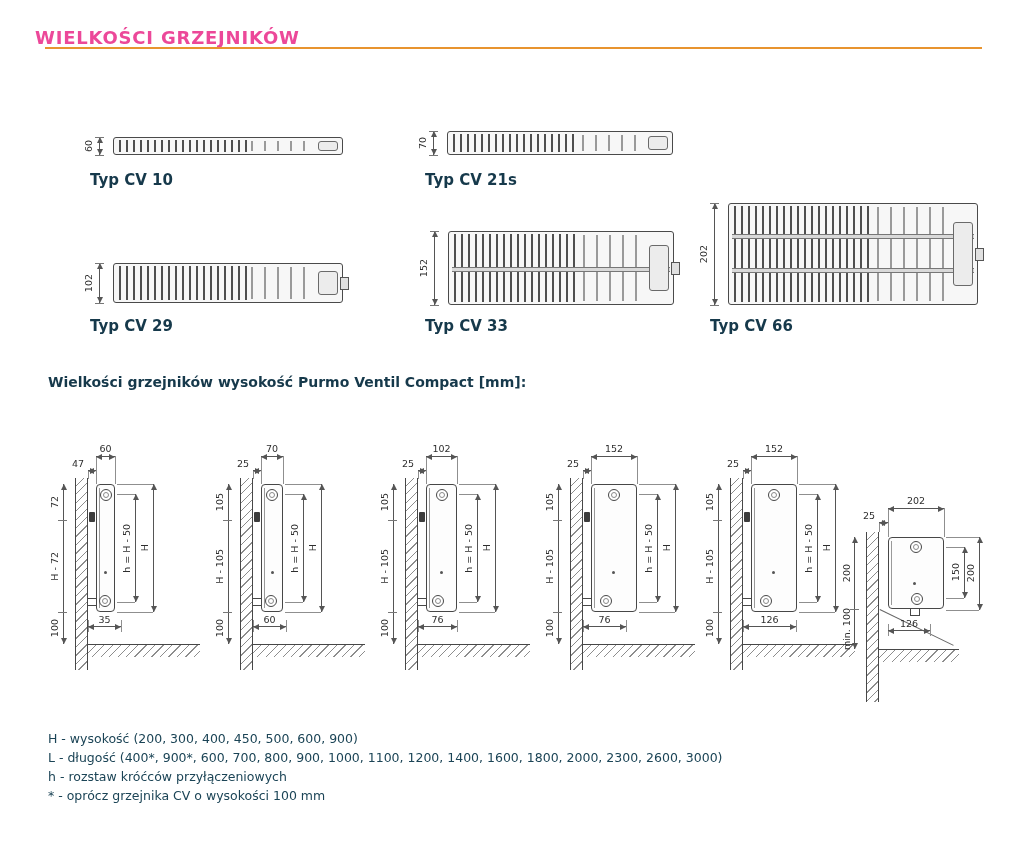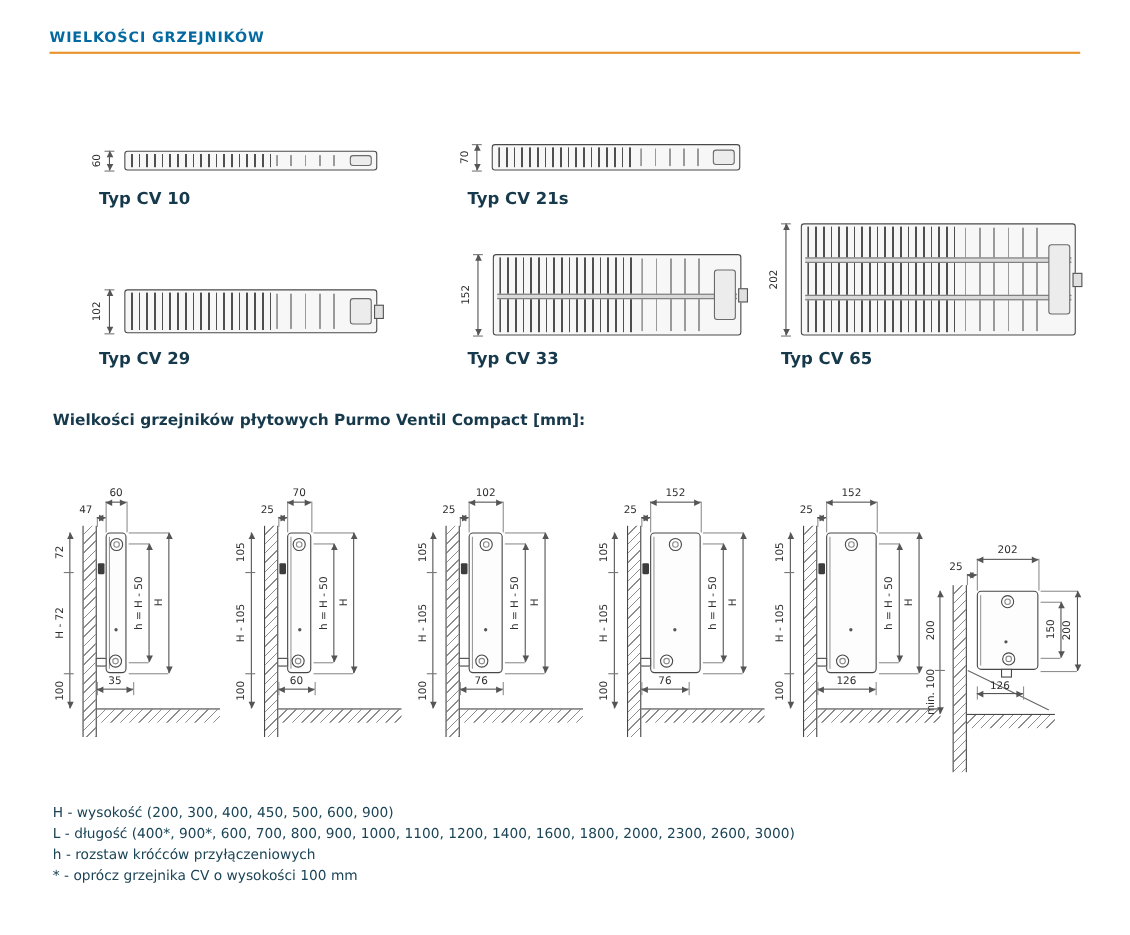--- a/index.html
+++ b/index.html
@@ -3,22 +3,22 @@
 <meta charset="utf-8">
 <style>
   html,body{margin:0;padding:0;}
   body{
     width:1027px;height:850px;position:relative;overflow:hidden;
     background:#ffffff;color:#16394b;
     font-family:"DejaVu Sans","Liberation Sans",sans-serif;
   }
   
   .page-title{
-    position:absolute;left:45px;top:27px;
-    font-size:13px;font-weight:600;letter-spacing:.8px;color:#0369a1;
+    position:absolute;left:35px;top:27px;
+    font-size:18px;font-weight:600;letter-spacing:.8px;color:#ec4899;
   }
   .title-rule{position:absolute;left:45px;top:47px;width:937px;height:2px;background:#e8942f;}
   
   .rad-top{
     position:absolute;box-sizing:border-box;
     border:1.6px solid #4a4a4a;border-radius:3px;background:#f7f7f7;overflow:hidden;
   }
   .rad-top .fins{position:absolute;left:5px;top:2px;bottom:2px;width:56%;
     background:repeating-linear-gradient(90deg,#4f4f4f 0 1.6px,transparent 1.6px 7px);}
   .rad-top .cut{position:absolute;left:calc(56% + 9px);top:3px;bottom:3px;right:28px;
@@ -136,23 +136,23 @@
   <div class="rail" style="top:64%"></div>
   <div class="cap"></div>
 </div>
 <div class="nub" style="left:975px;top:248px"></div>
 <div class="vline arr" style="left:714px;top:203px;height:102px"></div>
 <div class="xtick" style="left:710px;top:203px"></div>
 <div class="xtick" style="left:710px;top:305px"></div>
 <div class="vlabel dim" style="left:696px;top:203px;height:102px">
     <span class="vtext">202</span>
   </div>
-<div class="type-label" style="left:710px;top:317px">Typ CV 65</div>
-
-<div class="section-title">Wielkości grzejników płytowych Purmo Ventil Compact [mm]:</div>
+<div class="type-label" style="left:710px;top:317px">Typ CV 66</div>
+
+<div class="section-title">Wielkości grzejników wysokość Purmo Ventil Compact [mm]:</div>
 
 <div class="sdiag" style="left:45px">
   <div class="wall hatch"></div>
   <div class="floor hatch"></div>
   <div class="vline thin" style="left:51px;top:28px;height:28px"></div>
   <div class="vline thin" style="left:70px;top:28px;height:28px"></div>
   <div class="vline thin" style="left:43px;top:42px;height:9px"></div>
   <div class="hline arr" style="left:51px;top:28px;width:19px"></div>
   <div class="hlabel dim" style="left:41px;top:14px;width:39px">
       <span>60</span>

